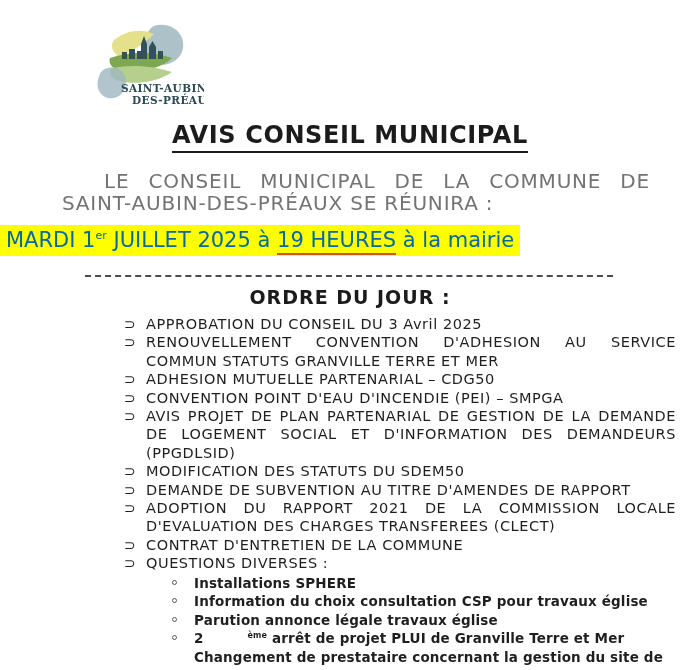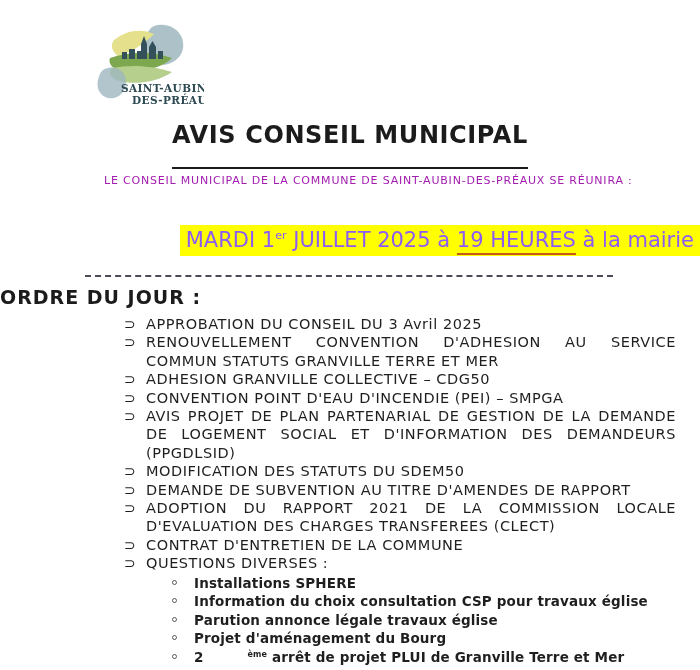--- a/index.html
+++ b/index.html
@@ -41,46 +41,46 @@
     top: 121px;
     width: 700px;
     text-align: center;
     font-size: 24px;
     font-weight: bold;
     letter-spacing: 0.6px;
     color: #1b1b1b;
   }
   .title span {
     border-bottom: 2px solid #1b1b1b;
-    padding-bottom: 18px;
+    padding-bottom: 2px;
   }
 
   .intro {
     position: absolute;
     left: 62px;
     top: 170px;
     width: 588px;
-    font-size: 11px;
+    font-size: 20px;
     line-height: 22px;
     letter-spacing: 0.8px;
     text-align: justify;
     text-justify: inter-word;
-    color: #a21caf;
+    color: #737373;
   }
   .intro .indent { display: inline-block; width: 42px; }
 
   .date-line {
     position: absolute;
     left: 0;
     top: 226px;
     width: 700px;
-    text-align: right;
+    text-align: left;
     font-size: 21px;
     line-height: 28px;
-    color: #8b5cf6;
+    color: #0369a1;
   }
   .date-line .hl {
     background: #ffff00;
     padding: 3px 6px 4px 6px;
     white-space: nowrap;
   }
   .date-line sup {
     font-size: 11px;
     vertical-align: super;
     line-height: 0;
@@ -98,21 +98,21 @@
     width: 528px;
     height: 0;
     border-top: 2px dashed #4b4b55;
   }
 
   .agenda-title {
     position: absolute;
     left: 0;
     top: 286px;
     width: 700px;
-    text-align: left;
+    text-align: center;
     font-size: 19px;
     font-weight: bold;
     letter-spacing: 1px;
     color: #1b1b1b;
   }
 
   
   .agenda {
     position: absolute;
     left: 124px;
@@ -221,21 +221,21 @@
     <div class="item">
         <span class="bullet">⊃</span>
         <span class="txt">APPROBATION DU CONSEIL DU 3 Avril 2025</span>
       </div>
     <div class="item">
         <span class="bullet">⊃</span>
         <span class="txt">RENOUVELLEMENT CONVENTION D'ADHESION AU SERVICE COMMUN STATUTS GRANVILLE TERRE ET MER</span>
       </div>
     <div class="item">
         <span class="bullet">⊃</span>
-        <span class="txt">ADHESION GRANVILLE COLLECTIVE – CDG50</span>
+        <span class="txt">ADHESION MUTUELLE PARTENARIAL – CDG50</span>
       </div>
     <div class="item">
         <span class="bullet">⊃</span>
         <span class="txt">CONVENTION POINT D'EAU D'INCENDIE (PEI) – SMPGA</span>
       </div>
     <div class="item">
         <span class="bullet">⊃</span>
         <span class="txt">AVIS PROJET DE PLAN PARTENARIAL DE GESTION DE LA DEMANDE DE LOGEMENT SOCIAL ET D'INFORMATION DES DEMANDEURS (PPGDLSID)</span>
       </div>
     <div class="item">
@@ -256,19 +256,18 @@
       </div>
     <div class="item">
         <span class="bullet">⊃</span>
         <span class="txt">QUESTIONS DIVERSES :</span>
       </div>
 
     <div class="sublist">
       <div class="subitem"><span class="bullet-o"></span><span>Installations SPHERE</span></div>
       <div class="subitem"><span class="bullet-o"></span><span>Information du choix consultation CSP pour travaux église</span></div>
       <div class="subitem"><span class="bullet-o"></span><span>Parution annonce légale travaux église</span></div>
-      <div class="subitem"><span class="bullet-o"></span><span>Projet d'aménagement du Bourg</span></div>
       <div class="subitem"><span class="bullet-o"></span><span>2</span><sup>ème</sup><span> arrêt de projet PLUI de Granville Terre et Mer</span></div>
       <div class="subitem"><span>Changement de prestataire concernant la gestion du site de la Commune</span></div>
     </div>
   </div>
 
 </div>
 
 </body></html>

